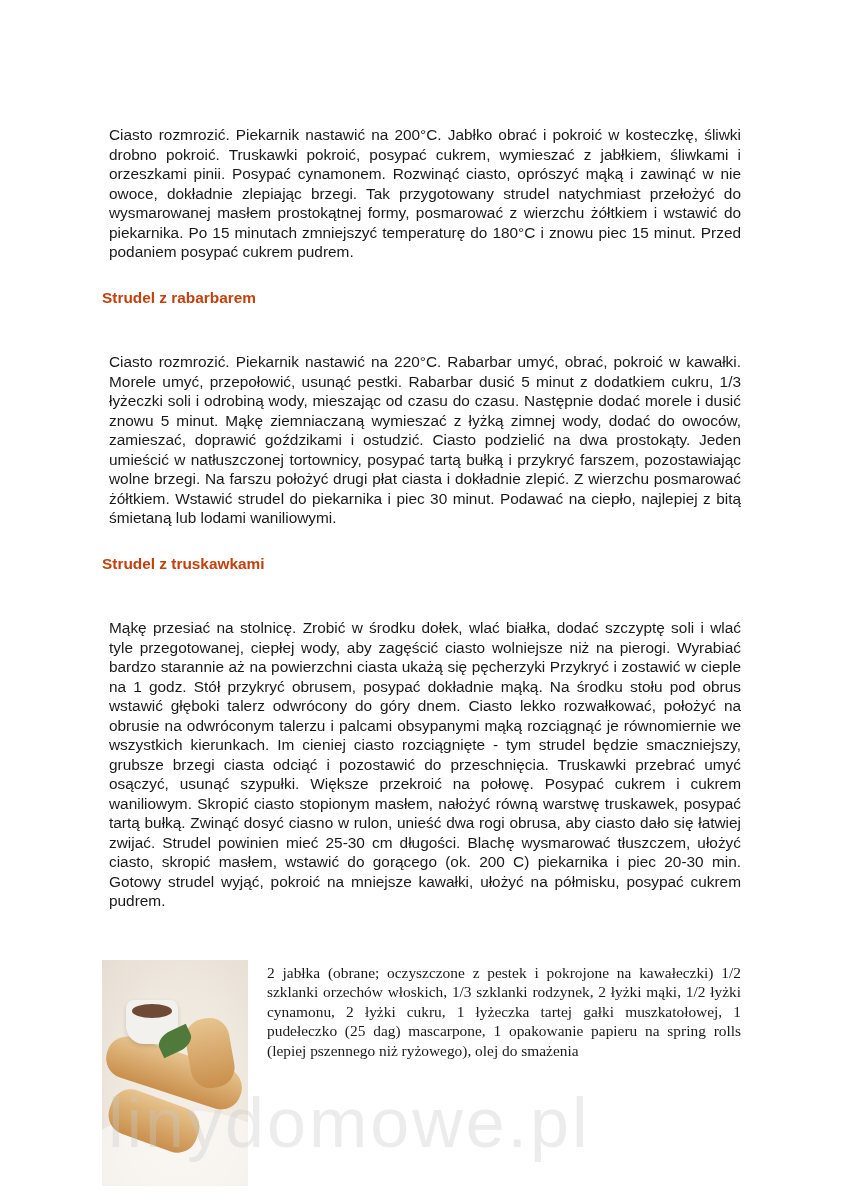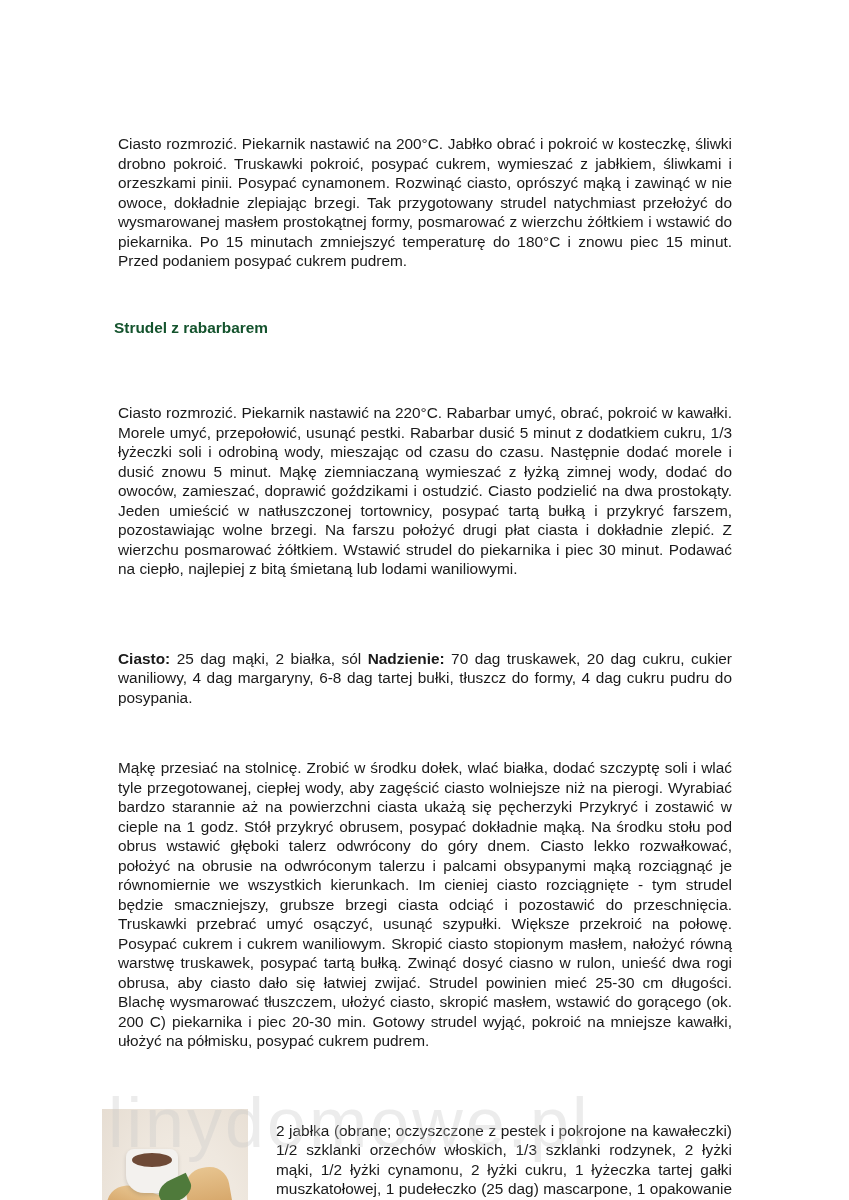--- a/index.html
+++ b/index.html
@@ -2,23 +2,23 @@
 <html><head>
   <meta charset="utf-8">
   <style>
     html, body { margin: 0; padding: 0; background: #ffffff; }
     body { width: 849px; height: 1200px; position: relative; overflow: hidden; }
     .page {
       position: absolute; left: 102px; top: 118px; width: 646px;
       font-family: "Liberation Sans", sans-serif; font-size: 15.4px; line-height: 19.5px;
       color: #1a1a1a;
     }
-    p { margin: 16px; text-align: justify; }
+    p { margin: 7px; text-align: justify; }
     .gap { height: 19px; }
-    .heading { color: #14532d; font-weight: bold; font-size: 15.4px; margin: 12px; }
+    .heading { color: #c2410c; font-weight: bold; font-size: 15.4px; margin: 0; }
     b { font-weight: bold; }
     .recipe4 { display: flex; gap: 12px; align-items: flex-start; margin-top: 19px; }
     .photo {
       width: 146px; height: 226px; flex: 0 0 146px; margin-top: 4px;
       position: relative; overflow: hidden;
       background: radial-gradient(ellipse at 55% 60%, #f4eee6 0%, #efe8df 55%, #e6ddd2 100%);
     }
     .photo .bowl {
       position: absolute; left: 24px; top: 40px; width: 52px; height: 44px;
       border-radius: 8px 8px 18px 18px; background: #f3f1ee; box-shadow: 0 2px 4px rgba(0,0,0,0.15);
@@ -34,43 +34,43 @@
     .photo .r2 { left: 6px; top: 138px; width: 92px; height: 46px; transform: rotate(20deg); }
     .photo .r3 { left: 86px; top: 58px; width: 44px; height: 70px; transform: rotate(-10deg); }
     .photo .mint {
       position: absolute; left: 56px; top: 70px; width: 34px; height: 22px;
       background: #4f7a3b; border-radius: 50% 0 50% 0; transform: rotate(-25deg);
     }
     .photo .plate {
       position: absolute; left: -20px; top: 150px; width: 200px; height: 100px;
       border-radius: 50%; background: rgba(255,255,255,0.55);
     }
-    .r4text { flex: 1; }
+    .r4text { flex: 1; font-family: Liberation Serif, serif; }
     .watermark {
       position: absolute; left: 108px; top: 1083px; width: 650px;
       font-family: "Liberation Sans", sans-serif; font-weight: normal; font-size: 70px;
       letter-spacing: 3px; color: rgba(200,200,200,0.35); white-space: nowrap;
       pointer-events: none;
     }
   </style>
 </head>
 <body>
 
 <div class="page">
   <p>Ciasto rozmrozić. Piekarnik nastawić na 200°C. Jabłko obrać i pokroić w kosteczkę, śliwki drobno pokroić. Truskawki pokroić, posypać cukrem, wymieszać z jabłkiem, śliwkami i orzeszkami pinii. Posypać cynamonem. Rozwinąć ciasto, oprószyć mąką i zawinąć w nie owoce, dokładnie zlepiając brzegi. Tak przygotowany strudel natychmiast przełożyć do wysmarowanej masłem prostokątnej formy, posmarować z wierzchu żółtkiem i wstawić do piekarnika. Po 15 minutach zmniejszyć temperaturę do 180°C i znowu piec 15 minut. Przed podaniem posypać cukrem pudrem.</p>
   <div class="gap"></div>
 
   <h2 class="heading">Strudel z rabarbarem</h2>
   <div class="gap"></div>
   <div class="gap"></div>
   <p>Ciasto rozmrozić. Piekarnik nastawić na 220°C. Rabarbar umyć, obrać, pokroić w kawałki. Morele umyć, przepołowić, usunąć pestki. Rabarbar dusić 5 minut z dodatkiem cukru, 1/3 łyżeczki soli i odrobiną wody, mieszając od czasu do czasu. Następnie dodać morele i dusić znowu 5 minut. Mąkę ziemniaczaną wymieszać z łyżką zimnej wody, dodać do owoców, zamieszać, doprawić goździkami i ostudzić. Ciasto podzielić na dwa prostokąty. Jeden umieścić w natłuszczonej tortownicy, posypać tartą bułką i przykryć farszem, pozostawiając wolne brzegi. Na farszu położyć drugi płat ciasta i dokładnie zlepić. Z wierzchu posmarować żółtkiem. Wstawić strudel do piekarnika i piec 30 minut. Podawać na ciepło, najlepiej z bitą śmietaną lub lodami waniliowymi.</p>
   <div class="gap"></div>
 
+  <h2 class="heading">Strudel z truskawkami</h2>
   <div class="gap"></div>
-  <p><b>Ciasto:</b><span> 25 dag mąki, 2 białka, sól </span><b>Nadzienie:</b><span> 70 dag truskawek, 20 dag cukru, cukier waniliowy, 4 dag margaryny, 6-8 dag tartej bułki, tłuszcz do formy, 4 dag cukru pudru do posypania.</span></p>
   <div class="gap"></div>
   <p>Mąkę przesiać na stolnicę. Zrobić w środku dołek, wlać białka, dodać szczyptę soli i wlać tyle przegotowanej, ciepłej wody, aby zagęścić ciasto wolniejsze niż na pierogi. Wyrabiać bardzo starannie aż na powierzchni ciasta ukażą się pęcherzyki Przykryć i zostawić w cieple na 1 godz. Stół przykryć obrusem, posypać dokładnie mąką. Na środku stołu pod obrus wstawić głęboki talerz odwrócony do góry dnem. Ciasto lekko rozwałkować, położyć na obrusie na odwróconym talerzu i palcami obsypanymi mąką rozciągnąć je równomiernie we wszystkich kierunkach. Im cieniej ciasto rozciągnięte - tym strudel będzie smaczniejszy, grubsze brzegi ciasta odciąć i pozostawić do przeschnięcia. Truskawki przebrać umyć osączyć, usunąć szypułki. Większe przekroić na połowę. Posypać cukrem i cukrem waniliowym. Skropić ciasto stopionym masłem, nałożyć równą warstwę truskawek, posypać tartą bułką. Zwinąć dosyć ciasno w rulon, unieść dwa rogi obrusa, aby ciasto dało się łatwiej zwijać. Strudel powinien mieć 25-30 cm długości. Blachę wysmarować tłuszczem, ułożyć ciasto, skropić masłem, wstawić do gorącego (ok. 200 C) piekarnika i piec 20-30 min. Gotowy strudel wyjąć, pokroić na mniejsze kawałki, ułożyć na półmisku, posypać cukrem pudrem.</p>
   <div class="gap"></div>
 
   <div class="recipe4">
     <div class="photo" title="spring-rolls-with-dipping-sauce-photo">
       <div class="plate"></div>
       <div class="roll r1"></div>
       <div class="roll r3"></div>
       <div class="bowl"></div>

